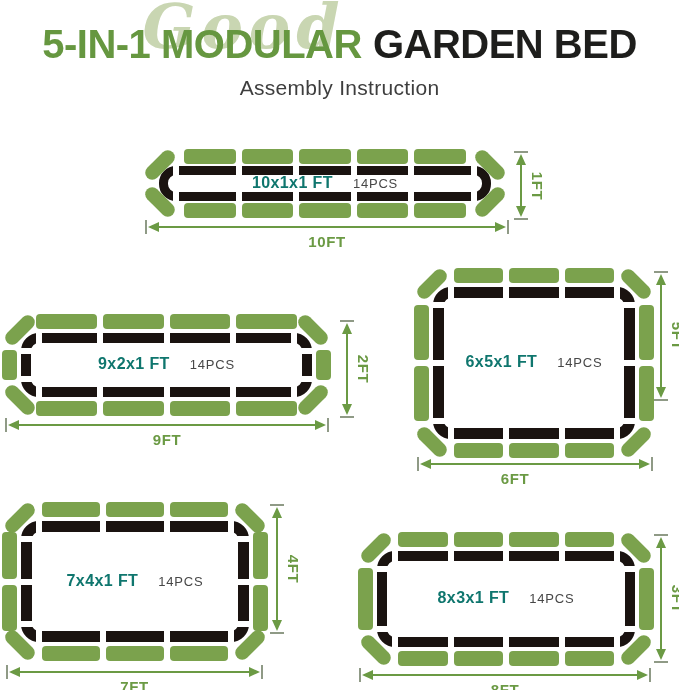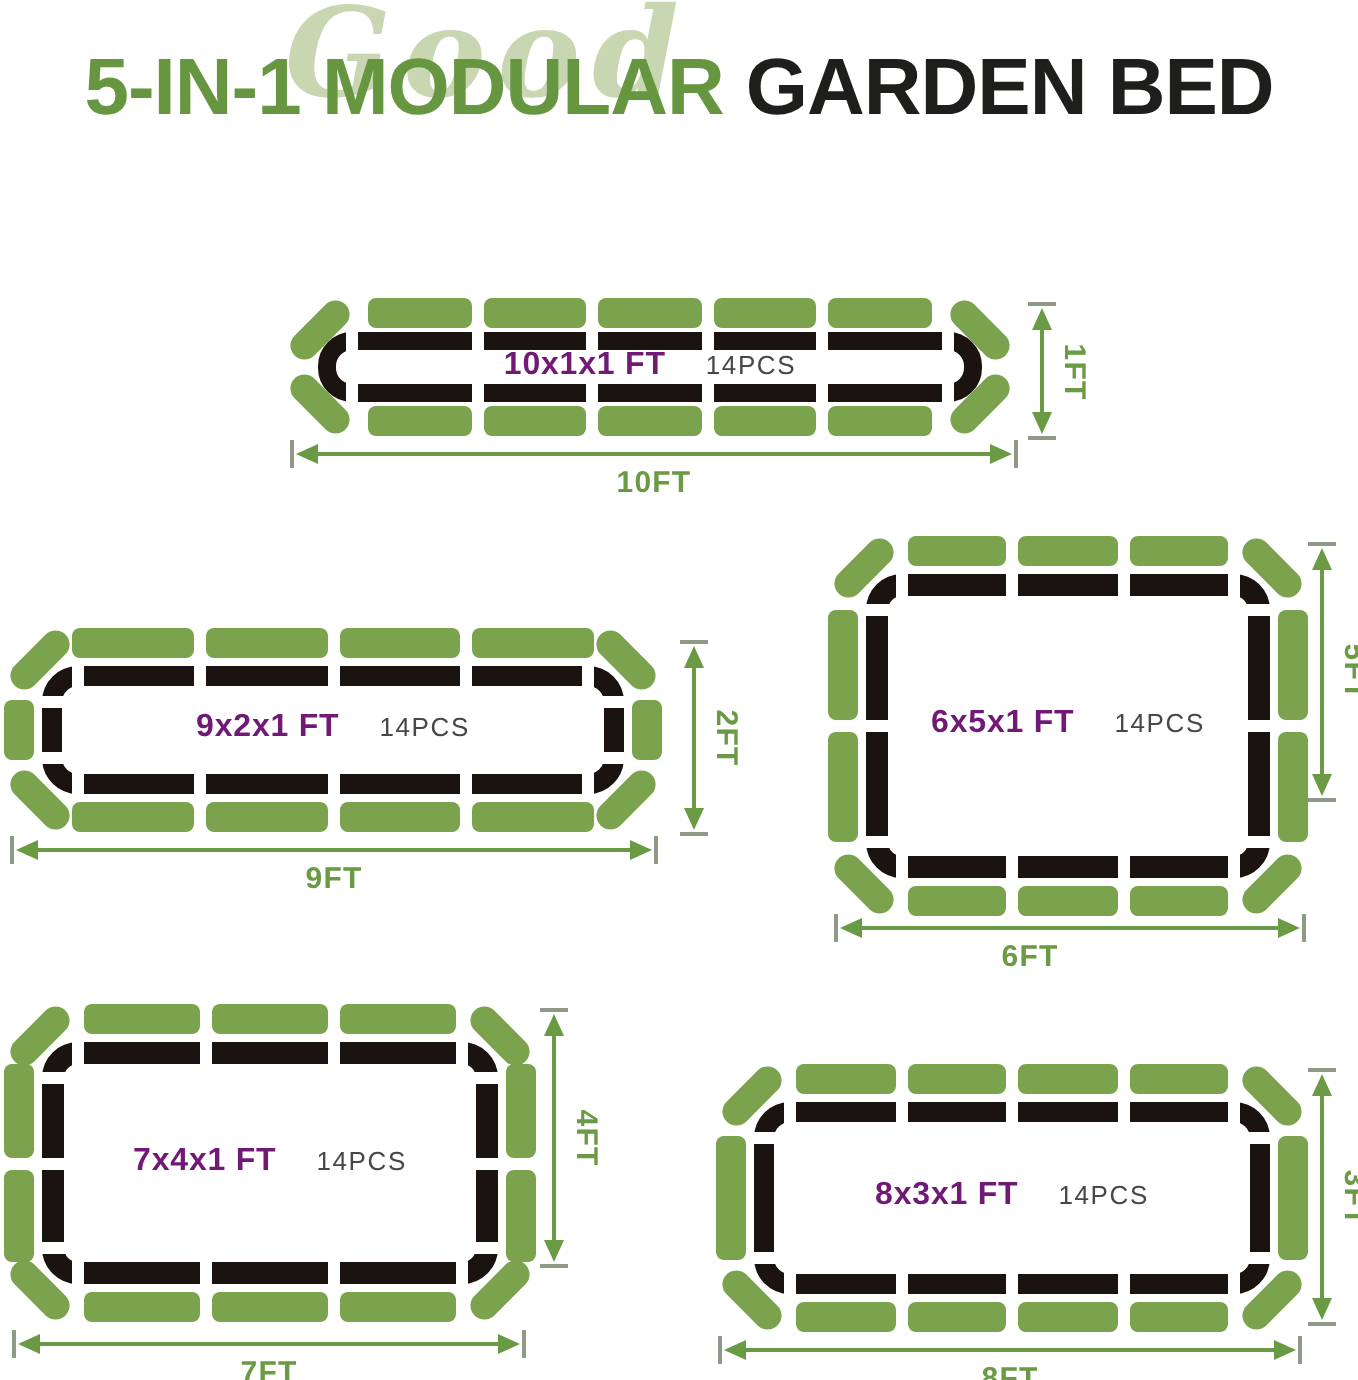--- a/index.html
+++ b/index.html
@@ -22,37 +22,38 @@
   .subtitle{
     position:absolute;left:0;right:0;top:76px;text-align:center;
     font-size:21px;color:var(--subtitle);z-index:2;letter-spacing:0.3px;
   }
   .bed{position:absolute;}
   .panel{position:absolute;background:var(--green);border-radius:4px;}
   .corner{position:absolute;background:var(--green);border-radius:7px;}
   .frame{position:absolute;box-sizing:border-box;border-style:solid;border-color:var(--dark);background:transparent;}
   .gap{position:absolute;background:#ffffff;}
   .bed-label-group{position:absolute;display:flex;justify-content:center;align-items:baseline;height:20px;}
-  .bed-size{font-weight:bold;font-size:16px;line-height:18px;color:#701a75;letter-spacing:0.4px;white-space:nowrap;}
+  .bed-size{font-weight:bold;font-size:16px;line-height:18px;color:#0f766e;letter-spacing:0.4px;white-space:nowrap;}
   .bed-pcs{font-size:13px;line-height:18px;color:#474747;margin-left:20px;letter-spacing:0.8px;white-space:nowrap;}
   .dim-h,.dim-v{position:absolute;}
   .dim-line{position:absolute;background:var(--dim);}
   .dim-tick{position:absolute;background:var(--tick);}
   .dim-head{position:absolute;width:0;height:0;}
   .dim-label{position:absolute;text-align:center;font-weight:bold;font-size:15px;color:var(--dim);letter-spacing:0.6px;}
   .vlabel-wrap{position:absolute;width:0;height:0;overflow:visible;}
   .vlabel-inner{position:absolute;transform:translate(-50%,-50%) rotate(90deg);
     font-weight:bold;font-size:15px;color:var(--dim);letter-spacing:0.6px;white-space:nowrap;}
 </style>
 </head>
 <body>
 
 <div class="canvas">
   <div class="script-word">Good</div>
   <h1 class="title"><span class="t-green">5-IN-1 MODULAR</span><span class="t-dark">GARDEN BED</span></h1>
+  <div class="subtitle">Assembly Instruction</div>
   <div id="beds">
       <div class="bed" style="left: 142px; top: 149px; width: 366px; height: 69px;">
         <div class="frame" style="left: 17px; top: 17px; width: 332px; height: 35px; border-width: 9px; border-radius: 17px;"></div>
         <div class="panel" style="left: 42px; top: 0px; width: 51.6px; height: 15px;"></div>
         <div class="panel" style="left: 42px; top: 54px; width: 51.6px; height: 15px;"></div>
         <div class="panel" style="left: 99.6px; top: 0px; width: 51.6px; height: 15px;"></div>
         <div class="panel" style="left: 99.6px; top: 54px; width: 51.6px; height: 15px;"></div>
         <div class="panel" style="left: 157.2px; top: 0px; width: 51.6px; height: 15px;"></div>
         <div class="panel" style="left: 157.2px; top: 54px; width: 51.6px; height: 15px;"></div>
         <div class="panel" style="left: 214.8px; top: 0px; width: 51.6px; height: 15px;"></div>

